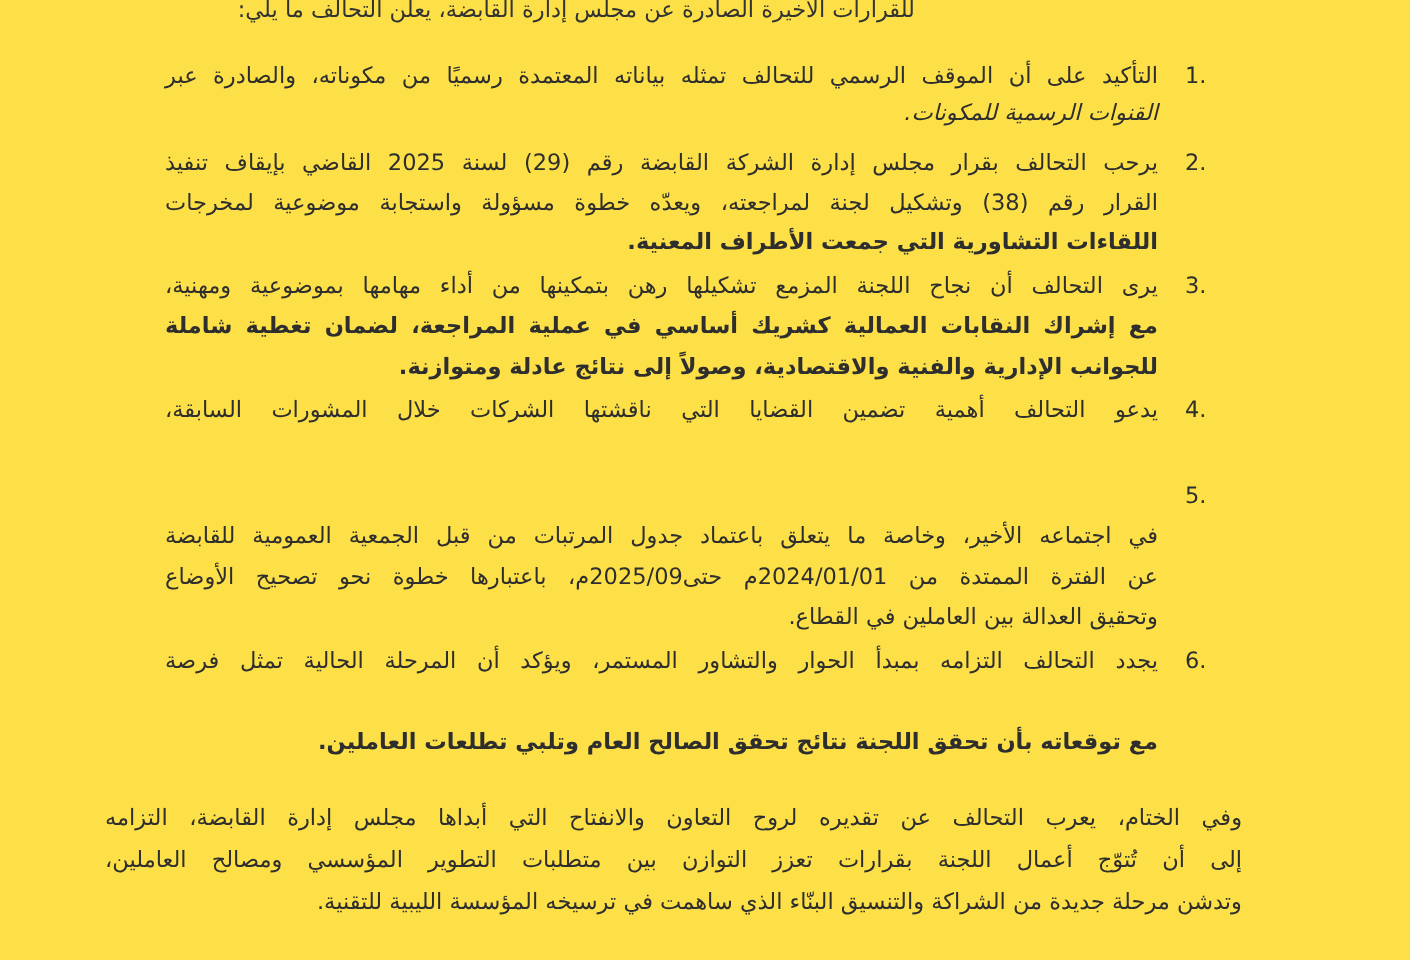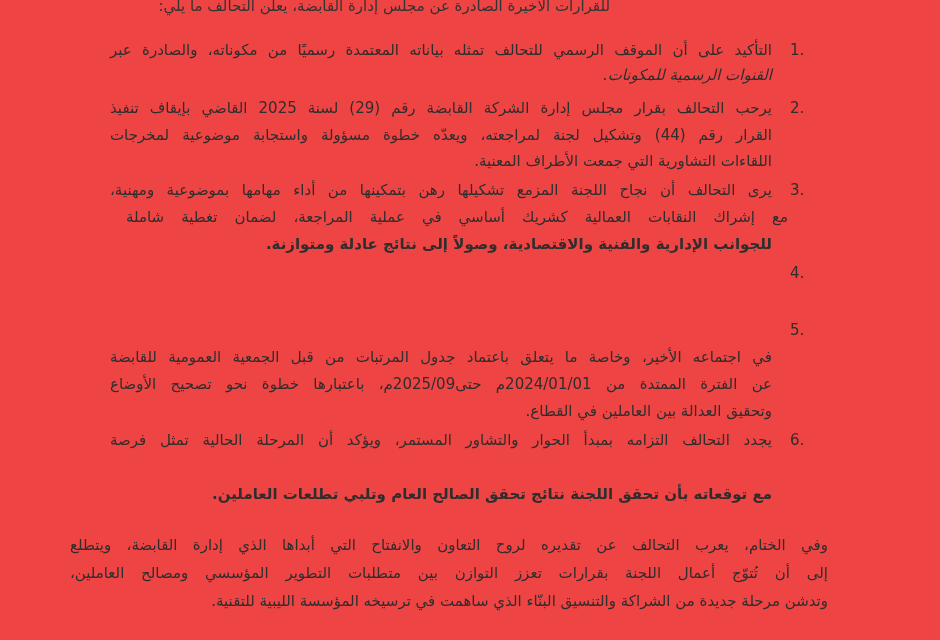--- a/index.html
+++ b/index.html
@@ -13,21 +13,21 @@
       overflow: hidden;
       position: relative;
       font-family: "DejaVu Sans", "Liberation Sans", sans-serif;
       color: #2b2b2b;
     }
     .page {
       position: absolute;
       left: 0; top: 0;
       width: 940px;
       height: 640px;
-      background: #ef4444;
+      background: #fde047;
     }
     .line {
       position: absolute;
       direction: rtl;
       unicode-bidi: plaintext;
       white-space: nowrap;
       font-size: 15px;
       line-height: 20px;
       color: #2e2e2e;
       text-align: justify;
@@ -58,36 +58,37 @@
 <div class="page">
 
   <div class="intro" style="right:330px; top:-4px;">للقرارات الأخيرة الصادرة عن مجلس إدارة القابضة، يعلن التحالف ما يلي:</div>
 
   <div class="num" style="left:790px; top:40px;">1.</div>
   <div class="line full" style="right:168px; top:40px; width:662px;">التأكيد على أن الموقف الرسمي للتحالف تمثله بياناته المعتمدة رسميًا من مكوناته، والصادرة عبر</div>
   <div class="line" style="right:168px; top:65px; width:662px;font-style:italic;">القنوات الرسمية للمكونات.</div>
 
   <div class="num" style="left:790px; top:98px;">2.</div>
   <div class="line full" style="right:168px; top:98px; width:662px;">يرحب التحالف بقرار مجلس إدارة الشركة القابضة رقم (29) لسنة 2025 القاضي بإيقاف تنفيذ</div>
-  <div class="line full" style="right:168px; top:125px; width:662px;">القرار رقم (44) وتشكيل لجنة لمراجعته، ويعدّه خطوة مسؤولة واستجابة موضوعية لمخرجات</div>
-  <div class="line" style="right:168px; top:151px; width:662px;">اللقاءات التشاورية التي جمعت الأطراف المعنية.</div>
+  <div class="line full" style="right:168px; top:125px; width:662px;">القرار رقم (38) وتشكيل لجنة لمراجعته، ويعدّه خطوة مسؤولة واستجابة موضوعية لمخرجات</div>
+  <div class="line" style="right:168px; top:151px; width:662px;font-weight:bold;">اللقاءات التشاورية التي جمعت الأطراف المعنية.</div>
 
   <div class="num" style="left:790px; top:180px;">3.</div>
   <div class="line full" style="right:168px; top:180px; width:662px;">يرى التحالف أن نجاح اللجنة المزمع تشكيلها رهن بتمكينها من أداء مهامها بموضوعية ومهنية،</div>
-  <div class="line full" style="right:152px; top:207px; width:662px;">مع إشراك النقابات العمالية كشريك أساسي في عملية المراجعة، لضمان تغطية شاملة</div>
+  <div class="line full" style="right:168px; top:207px; width:662px;font-weight:bold;">مع إشراك النقابات العمالية كشريك أساسي في عملية المراجعة، لضمان تغطية شاملة</div>
   <div class="line" style="right:168px; top:234px; width:662px;font-weight:bold;">للجوانب الإدارية والفنية والاقتصادية، وصولاً إلى نتائج عادلة ومتوازنة.</div>
 
   <div class="num" style="left:790px; top:263px;">4.</div>
+  <div class="line full" style="right:168px; top:263px; width:662px;">يدعو التحالف أهمية تضمين القضايا التي ناقشتها الشركات خلال المشورات السابقة،</div>
 
   <div class="num" style="left:790px; top:320px;">5.</div>
   <div class="line full" style="right:168px; top:347px; width:662px;">في اجتماعه الأخير، وخاصة ما يتعلق باعتماد جدول المرتبات من قبل الجمعية العمومية للقابضة</div>
   <div class="line full" style="right:168px; top:374px; width:662px;">عن الفترة الممتدة من 2024/01/01م حتى2025/09م، باعتبارها خطوة نحو تصحيح الأوضاع</div>
   <div class="line" style="right:168px; top:401px; width:662px;">وتحقيق العدالة بين العاملين في القطاع.</div>
 
   <div class="num" style="left:790px; top:430px;">6.</div>
   <div class="line full" style="right:168px; top:430px; width:662px;">يجدد التحالف التزامه بمبدأ الحوار والتشاور المستمر، ويؤكد أن المرحلة الحالية تمثل فرصة</div>
   <div class="line" style="right:168px; top:484px; width:662px;font-weight:bold;">مع توقعاته بأن تحقق اللجنة نتائج تحقق الصالح العام وتلبي تطلعات العاملين.</div>
 
-  <div class="line full" style="right:112px; top:535px; width:758px;">وفي الختام، يعرب التحالف عن تقديره لروح التعاون والانفتاح التي أبداها الذي إدارة القابضة، ويتطلع</div>
+  <div class="line full" style="right:112px; top:535px; width:758px;">وفي الختام، يعرب التحالف عن تقديره لروح التعاون والانفتاح التي أبداها مجلس إدارة القابضة، التزامه</div>
   <div class="line full" style="right:112px; top:563px; width:758px;">إلى أن تُتوّج أعمال اللجنة بقرارات تعزز التوازن بين متطلبات التطوير المؤسسي ومصالح العاملين،</div>
   <div class="line" style="right:112px; top:591px; width:758px;">وتدشن مرحلة جديدة من الشراكة والتنسيق البنّاء الذي ساهمت في ترسيخه المؤسسة الليبية للتقنية.</div>
 
 </div>
 
 </body></html>

